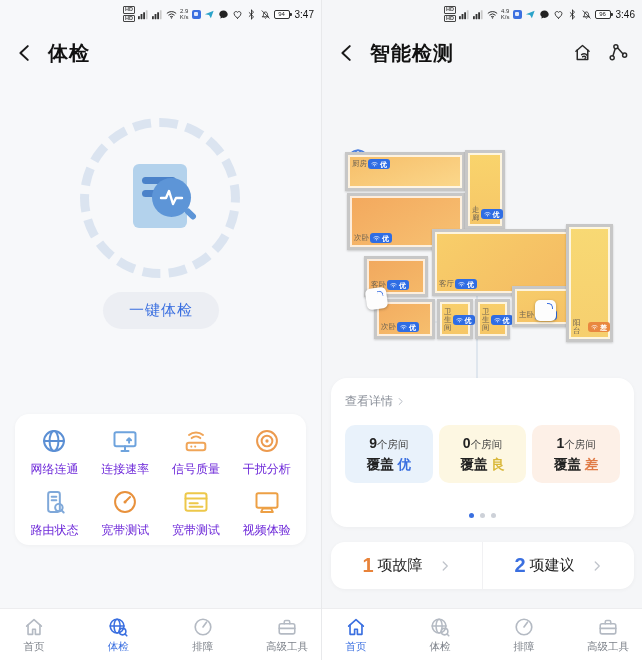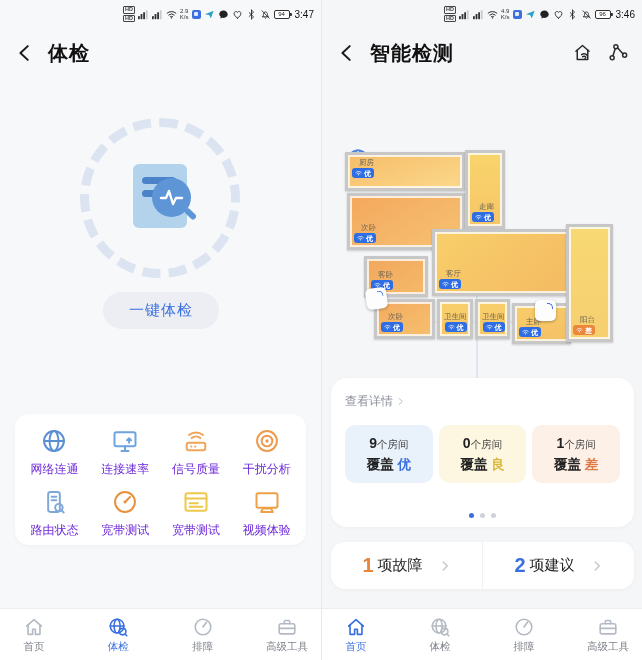--- a/index.html
+++ b/index.html
@@ -69,21 +69,21 @@
   .inet svg { width:100%; height:100%; }
   .inet-label { position:absolute; left:12px; top:104px; width:48px; text-align:center; font-size:8.5px; color:#555; }
   .line-L { position:absolute; left:48px; top:91px; width:108px; height:252px;
     border-top:2.5px solid #dfe6ee; border-right:2.5px solid #dfe6ee; border-top-right-radius:9px; }
   .line-blue { position:absolute; left:50px; top:91px; width:32px; height:2.5px;
     background:linear-gradient(90deg,#4a7fe0,rgba(74,127,224,0)); }
   .line-conn { position:absolute; left:54px; top:239px; width:167px; height:14px;
     border-left:2px solid #e9edf3; border-right:2px solid #e9edf3; border-bottom:2px solid #e9edf3;
     border-bottom-left-radius:5px; border-bottom-right-radius:5px; }
   .room { position:absolute; border:3px solid #c7c7c7; box-shadow:inset 0 0 0 2px rgba(255,255,255,.78), 0 1px 2px rgba(0,0,0,.18); }
-  .rlabel { position:absolute; left:4px; bottom:4px; display:flex; flex-direction:column; gap:1px; align-items:flex-end; }
+  .rlabel { position:absolute; left:4px; bottom:4px; display:flex; flex-direction:row; gap:1px; align-items:center; }
   .rlabel.top { bottom:auto; top:4px; }
   .rname { font-size:7.5px; color:#6e6352; line-height:8px; }
   .badge { display:inline-flex; align-items:center; gap:2px; background:#2f6de4; color:#fff;
     border-radius:3px; padding:1.5px 3px; font-size:7px; font-weight:bold; line-height:7px; }
   .badge svg { width:7px; height:6px; }
   .badge.bad { background:#e9873f; }
   .router { position:absolute; width:21px; height:21px; background:#fdfdfd; border-radius:5px;
     box-shadow:0 1px 3px rgba(0,0,0,.3); }
   .router::after { content:""; position:absolute; right:3px; top:3px; width:5px; height:5px;
     border-top:1.5px solid #3a6fe0; border-right:1.5px solid #3a6fe0; border-top-right-radius:5px; }
@@ -558,21 +558,21 @@
         <span style="display:inline-flex">
                   <svg viewBox="0 0 12 9" fill="none" stroke="#fff" stroke-width="1.2" stroke-linecap="round">
                     <path d="M1.3 3.6a6.6 6.6 0 0 1 9.4 0"></path>
                     <path d="M3.3 5.8a3.8 3.8 0 0 1 5.4 0"></path>
                     <circle cx="6" cy="7.7" r="1" fill="#fff" stroke="none"></circle>
                   </svg>
                 </span>优
       </span>
             </div>
           </div>
-          <div class="room" style="left: 190px; top: 233px; width: 59px; height: 41px; background: linear-gradient(160deg, rgb(247, 205, 106), rgb(245, 192, 101));">
+          <div class="room" style="left: 190px; top: 216px; width: 59px; height: 41px; background: linear-gradient(160deg, rgb(247, 205, 106), rgb(245, 192, 101));">
             <div class="rlabel bottom">
       <span class="rname">主卧</span>
       <span class="badge good">
         <span style="display:inline-flex">
                   <svg viewBox="0 0 12 9" fill="none" stroke="#fff" stroke-width="1.2" stroke-linecap="round">
                     <path d="M1.3 3.6a6.6 6.6 0 0 1 9.4 0"></path>
                     <path d="M3.3 5.8a3.8 3.8 0 0 1 5.4 0"></path>
                     <circle cx="6" cy="7.7" r="1" fill="#fff" stroke="none"></circle>
                   </svg>
                 </span>优

